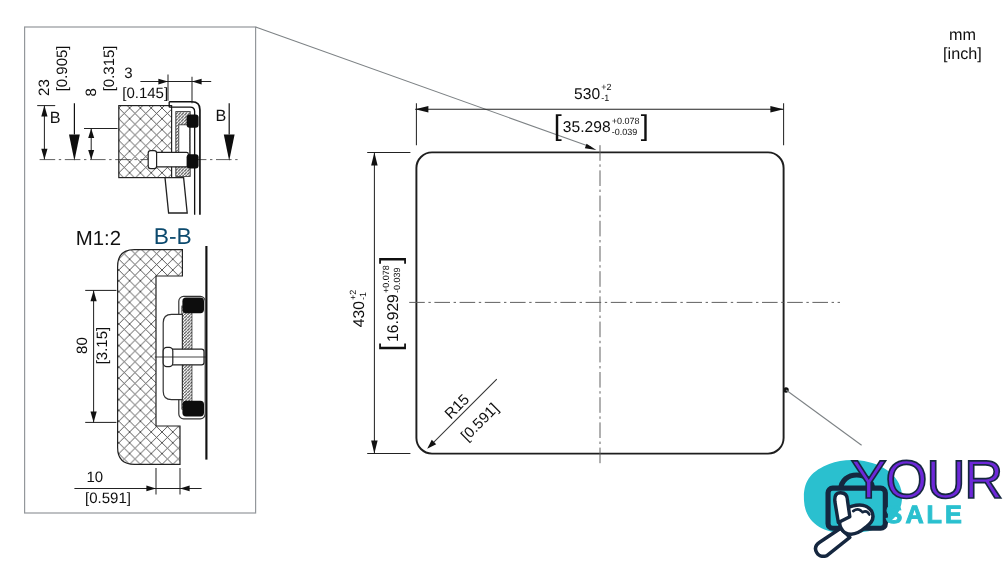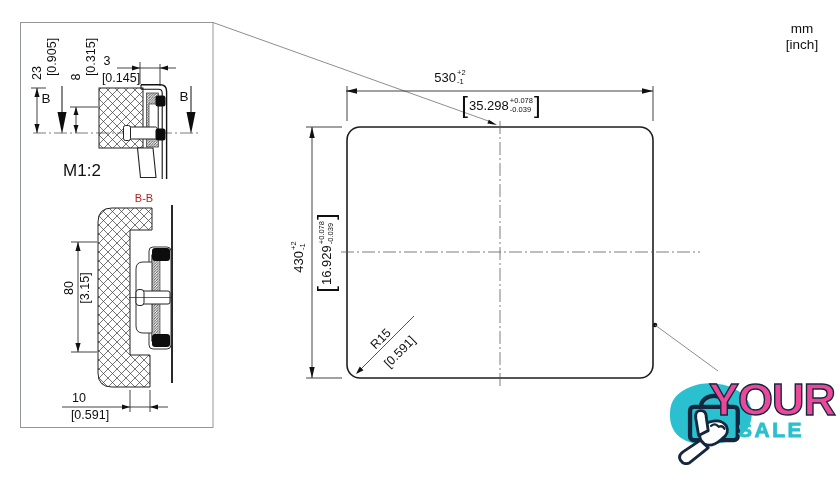--- a/index.html
+++ b/index.html
@@ -12,27 +12,27 @@
        display:flex;align-items:center;font-size:13px;color:#0f0f0f;line-height:1;}
   .dim.rot90{transform:translate(-50%,-50%) rotate(-90deg);}
   .dim.rot45{transform:translate(-50%,-50%) rotate(-45deg);}
   .dim .num{line-height:1;}
   .tol{display:inline-flex;flex-direction:column;justify-content:center;
        font-size:7.5px;line-height:1.15;margin-left:1px;letter-spacing:0;}
   .bb{font-size:24px;font-weight:400;line-height:.8;margin:0 1px;position:relative;top:-1px;}
   .sm{font-size:12.5px;}
   .units{position:absolute;left:775px;top:21px;width:54px;text-align:center;
          font-size:13.5px;line-height:1.2;color:#0f0f0f;}
-  .viewlabel{position:absolute;transform:translate(-50%,-50%);font-size:17px;color:#111;}
-  .seclabel{position:absolute;transform:translate(-50%,-50%);font-size:11px;color:#b91c1c;}
+  .viewlabel{position:absolute;transform:translate(-50%,-50%);font-size:17px;color:#111;margin-top:28px;}
+  .seclabel{position:absolute;transform:translate(-50%,-50%);font-size:19px;color:#0c4a6e;}
   .bmark{position:absolute;transform:translate(-50%,-50%);font-size:13.5px;color:#111;}
   
   .logo{position:absolute;left:663px;top:379px;width:177px;height:86px;}
-  .logo-your{position:absolute;left:46px;top:0px;font-size:45px;font-weight:bold;
-             letter-spacing:-1px;color:#ec4899;-webkit-text-stroke:1.4px #15273f;line-height:.95;}
+  .logo-your{position:absolute;left:46px;top:0px;font-size:45px;font-weight:normal;
+             letter-spacing:-1px;color:#6d28d9;-webkit-text-stroke:1.4px #15273f;line-height:.95;}
   .logo-sale{position:absolute;left:75px;top:40px;font-size:21px;font-weight:bold;
              letter-spacing:2.5px;color:#2ac0cf;-webkit-text-stroke:.8px #2ac0cf;line-height:1;text-align:right;}
 </style>
 </head>
 <body>
 
 <div id="canvas">
 
   <svg class="abs" style="left:0;top:0" width="840" height="490" viewBox="0 0 840 490">
     <defs>
@@ -138,21 +138,21 @@
       <line x1="358" y1="372" x2="414" y2="316" stroke="#333"></line>
       <polygon points="356,374 363.5,370.2 359.8,366.5" fill="#111" stroke="none"></polygon>
     </g>
   </svg>
 
   <div class="units">
     <div>mm</div>
     <div>[inch]</div>
   </div>
 
-  <div class="dim" style="left:450px;top:78px">
+  <div class="dim" style="left:494px;top:78px">
     <span class="num">530</span>
     <span class="tol">
       <span>+2</span>
       <span>-1</span>
     </span>
   </div>
   <div class="dim" style="left:501px;top:106px">
     <span class="bb">[</span>
     <span class="num">35.298</span>
     <span class="tol">

